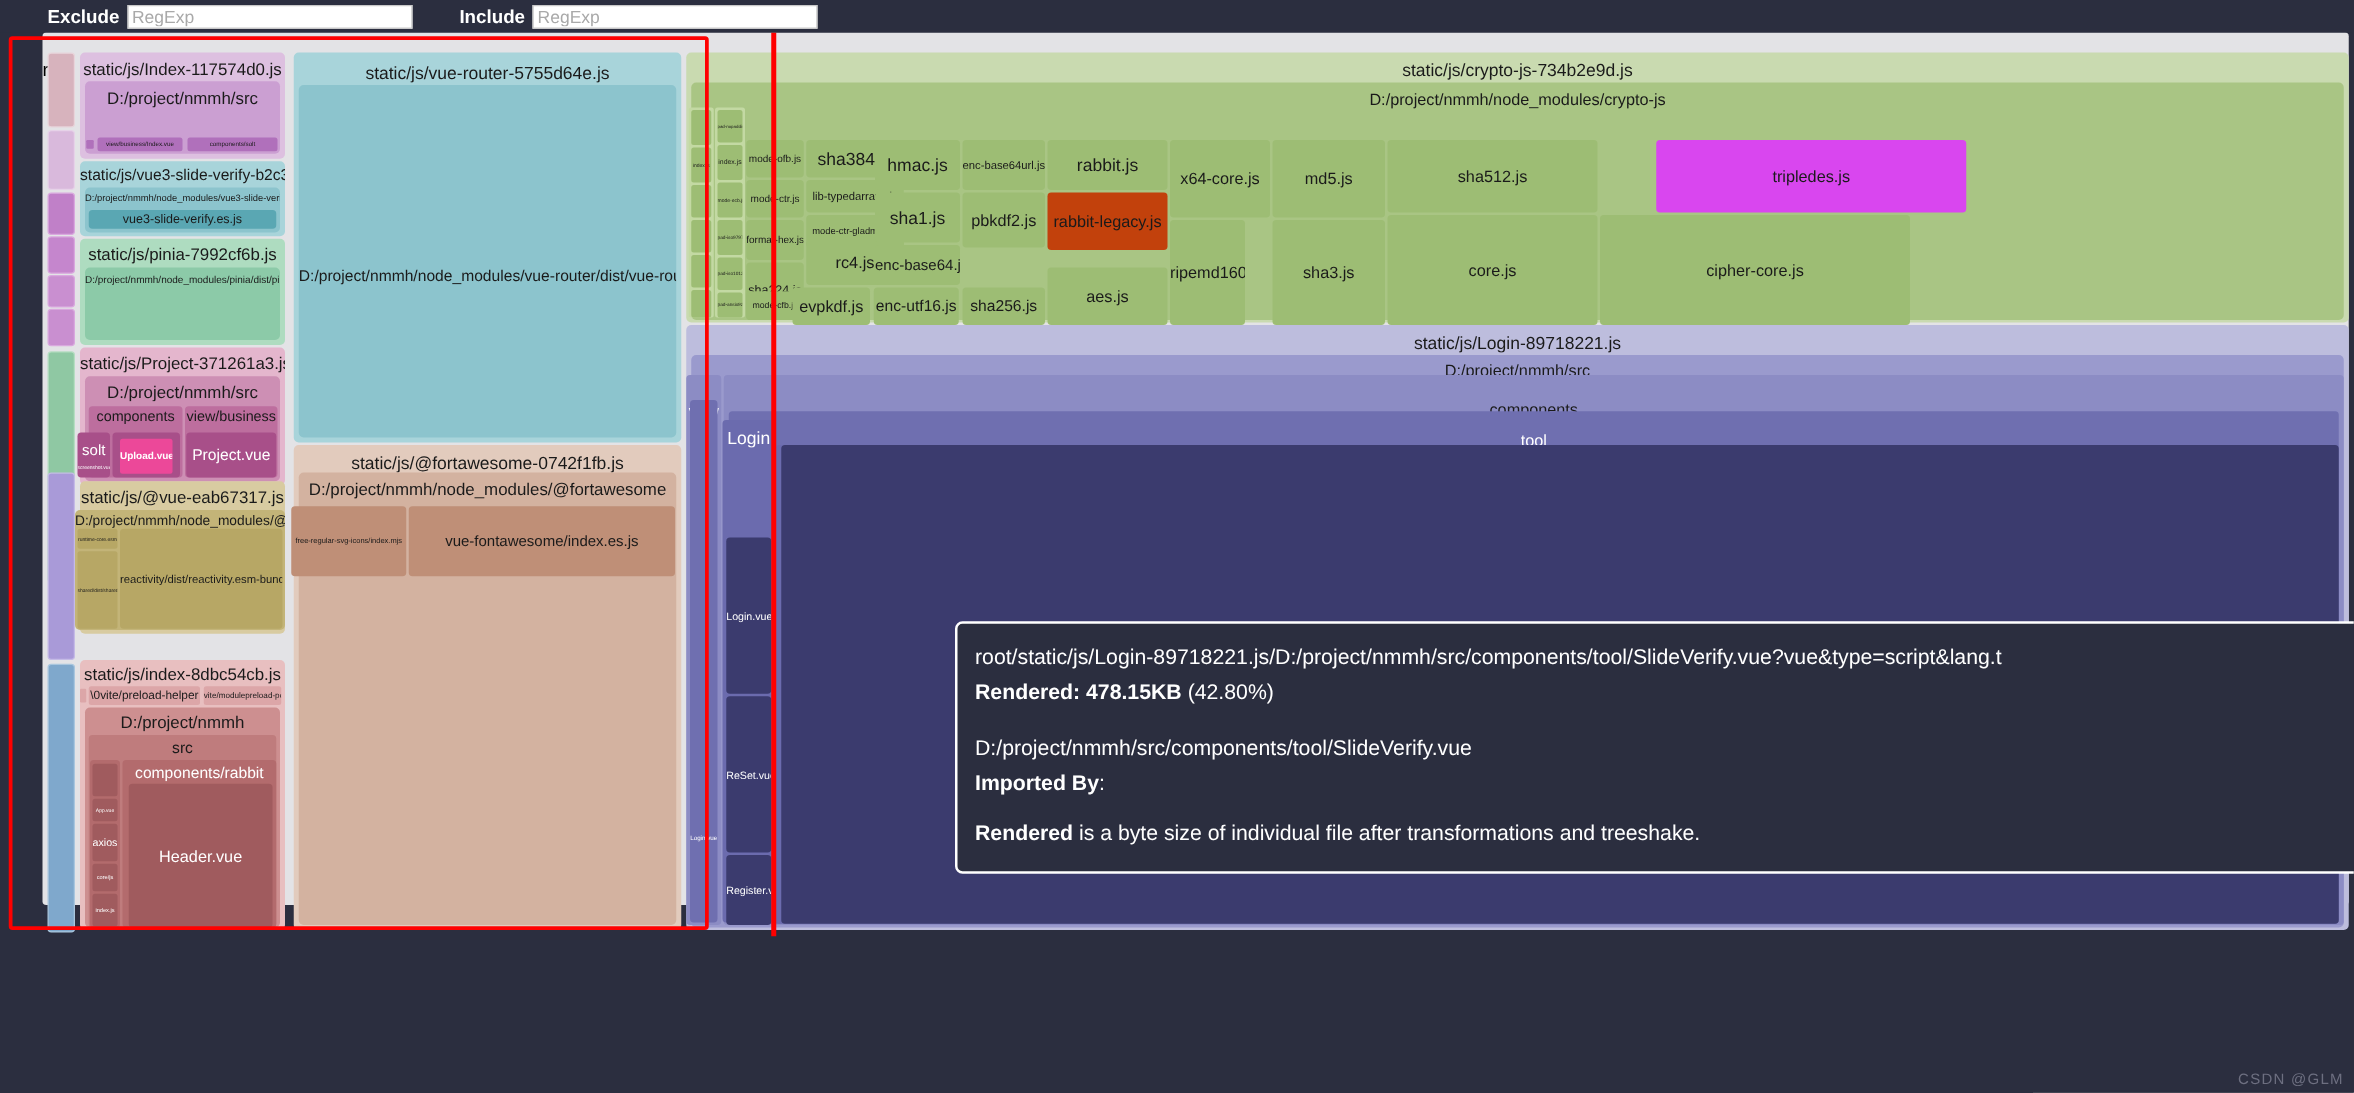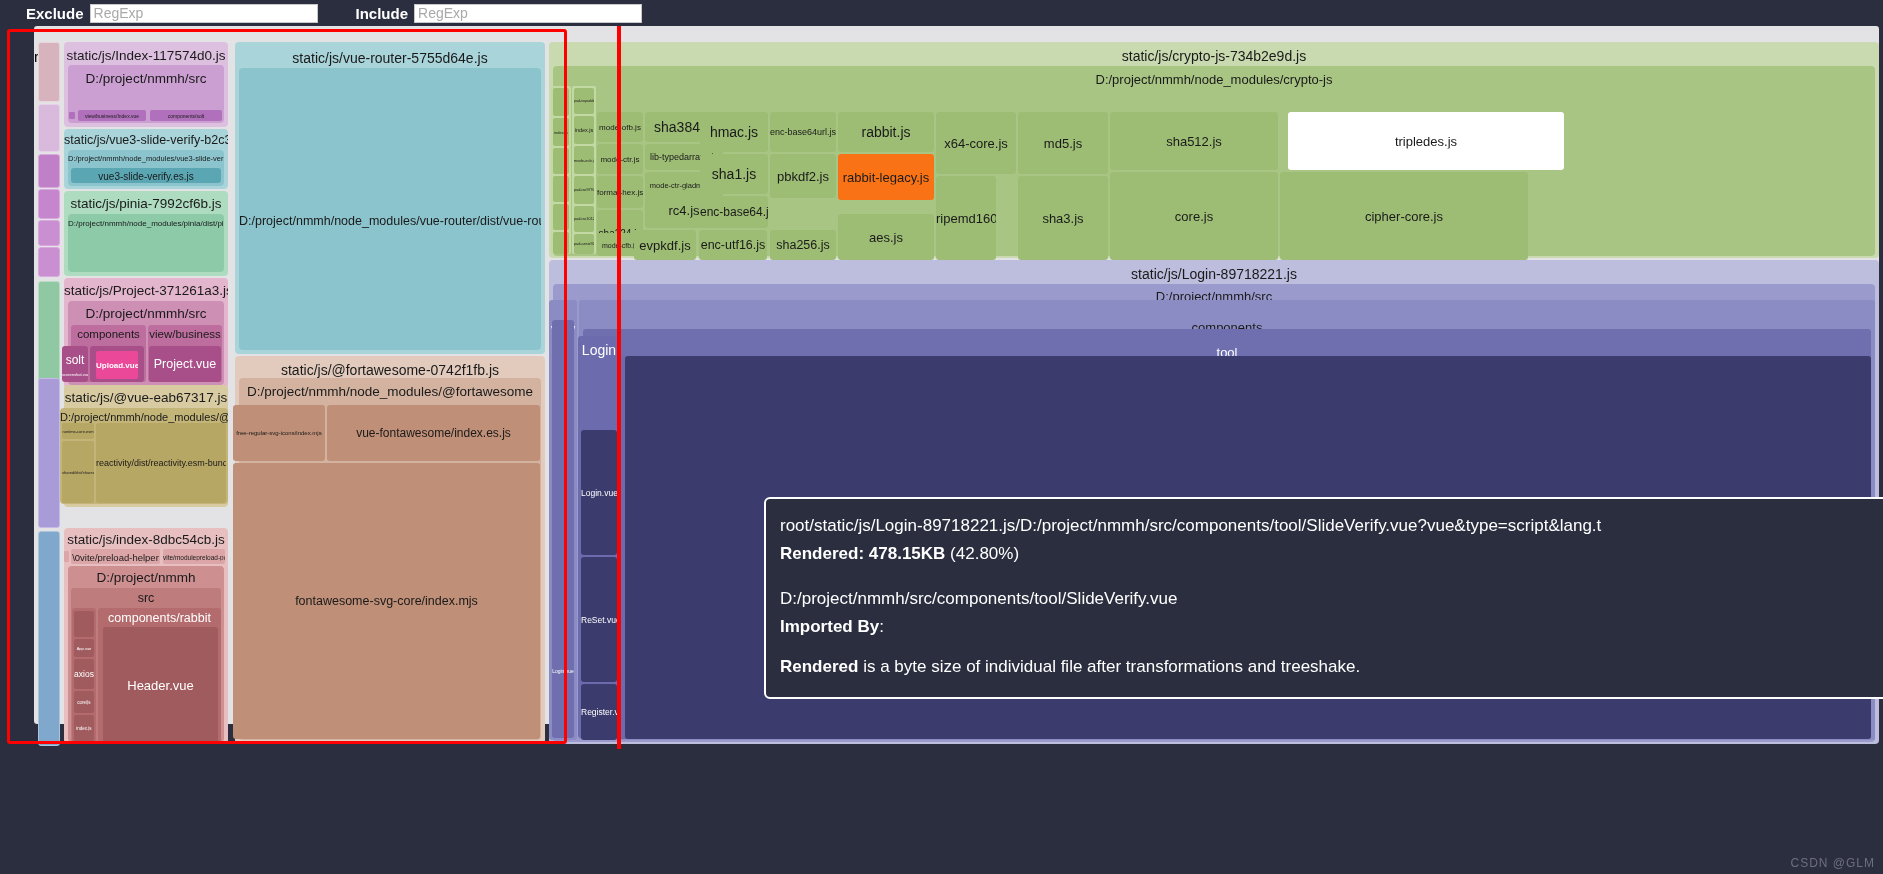--- a/index.html
+++ b/index.html
@@ -9,21 +9,21 @@
     font-family: "Liberation Sans", sans-serif;
     overflow: hidden;
   }
   #app { position: relative; width: 1883px; height: 874px; background: #2b2e3f; }
 
   
   .filter-bar {
     position: absolute; left: 0; top: 0; width: 1883px; height: 26px;
     display: flex; align-items: center; gap: 0px;
     background: #2b2e3f;
-    padding-left: 26px;
+    padding-left: 38px;
     z-index: 40;
   }
   .filter-group { display: flex; align-items: center; }
   .filter-label {
     color: #ffffff; font-size: 15px; font-weight: 700;
     padding-right: 6px; white-space: nowrap;
   }
   .filter-input {
     width: 228px; height: 19px;
     background: #ffffff; border: 1px solid #c8c8c8; border-radius: 0;
@@ -248,23 +248,20 @@
     </div>
     <div class="node" style="left:239px; top:352px; width:302px; height:362px; background:#d3b2a0; border-radius:4px;">
       <div class="cap" style="top:6px; font-size:13.5px;">D:/project/nmmh/node_modules/@fortawesome</div>
     </div>
     <div class="node" style="left:233px; top:379px; width:92px; height:56px; background:#bf8f77; border-radius:3px;">
       <div class="leaf-label" style="font-size:6px;">free-regular-svg-icons/index.mjs</div>
     </div>
     <div class="node" style="left:327px; top:379px; width:213px; height:56px; background:#bf8f77; border-radius:3px;">
       <div class="leaf-label" style="font-size:12px;">vue-fontawesome/index.es.js</div>
     </div>
-    <div class="node" style="left:233px; top:437px; width:307px; height:276px; background:#bf8f77; border-radius:3px;">
-      <div class="leaf-label" style="font-size:12.5px;">fontawesome-svg-core/index.mjs</div>
-    </div>
 
     <div class="node" style="left:549px; top:16px; width:1330px; height:216px; background:#c9dab0; border-radius:4px;">
       <div class="cap" style="top:6px; font-size:14px;">static/js/crypto-js-734b2e9d.js</div>
     </div>
     <div class="node" style="left:553px; top:40px; width:1322px; height:190px; background:#a9c584; border-radius:4px;">
       <div class="cap" style="top:6px; font-size:13px;">D:/project/nmmh/node_modules/crypto-js</div>
     </div>
 
     <div class="node" style="left:551px; top:60px; width:20px; height:168px; background:#c3d9a3; border-radius:2px;"></div>
     <div class="node" style="left:553px; top:62px; width:16px; height:28px; background:#9dbd74; border-radius:2px;"></div>
@@ -350,21 +347,21 @@
     <div class="node" style="left:770px; top:128px; width:66px; height:44px; background:#9dbd74; border-radius:3px;">
       <div class="leaf-label" style="font-size:13px;">pbkdf2.js</div>
     </div>
     <div class="node" style="left:838px; top:188px; width:96px; height:46px; background:#9dbd74; border-radius:3px;">
       <div class="leaf-label" style="font-size:13px;">aes.js</div>
     </div>
 
     <div class="node" style="left:838px; top:86px; width:96px; height:40px; background:#9dbd74; border-radius:3px;">
       <div class="leaf-label" style="font-size:14px;">rabbit.js</div>
     </div>
-    <div class="node" style="left:838px; top:128px; width:96px; height:46px; background:#f97316; border-radius:3px;">
+    <div class="node" style="left:838px; top:128px; width:96px; height:46px; background:#c2410c; border-radius:3px;">
       <div class="leaf-label" style="font-size:13px;">rabbit-legacy.js</div>
     </div>
 
     <div class="node" style="left:936px; top:86px; width:80px; height:62px; background:#9dbd74; border-radius:3px;">
       <div class="leaf-label" style="font-size:13px;">x64-core.js</div>
     </div>
     <div class="node" style="left:936px; top:150px; width:60px; height:84px; background:#9dbd74; border-radius:3px;">
       <div class="leaf-label" style="font-size:13px;">ripemd160.js</div>
     </div>
 
@@ -375,21 +372,21 @@
       <div class="leaf-label" style="font-size:13px;">sha3.js</div>
     </div>
 
     <div class="node" style="left:1110px; top:86px; width:168px; height:58px; background:#9dbd74; border-radius:3px;">
       <div class="leaf-label" style="font-size:13px;">sha512.js</div>
     </div>
     <div class="node" style="left:1110px; top:146px; width:168px; height:88px; background:#9dbd74; border-radius:3px;">
       <div class="leaf-label" style="font-size:13px;">core.js</div>
     </div>
 
-    <div class="node" style="left:1288px; top:86px; width:276px; height:58px; background:#ffffff; border-radius:3px;">
+    <div class="node" style="left:1325px; top:86px; width:248px; height:58px; background:#d946ef; border-radius:3px;">
       <div class="leaf-label" style="font-size:13px;">tripledes.js</div>
     </div>
     <div class="node" style="left:1280px; top:146px; width:248px; height:88px; background:#9dbd74; border-radius:3px;">
       <div class="leaf-label" style="font-size:13px;">cipher-core.js</div>
     </div>
 
     <div class="node" style="left:549px; top:234px; width:1330px; height:484px; background:#bdbddd; border-radius:4px;">
       <div class="cap" style="top:6px; font-size:14px;">static/js/Login-89718221.js</div>
     </div>
     <div class="node" style="left:553px; top:258px; width:1322px; height:458px; background:#9a9acd; border-radius:4px;">

